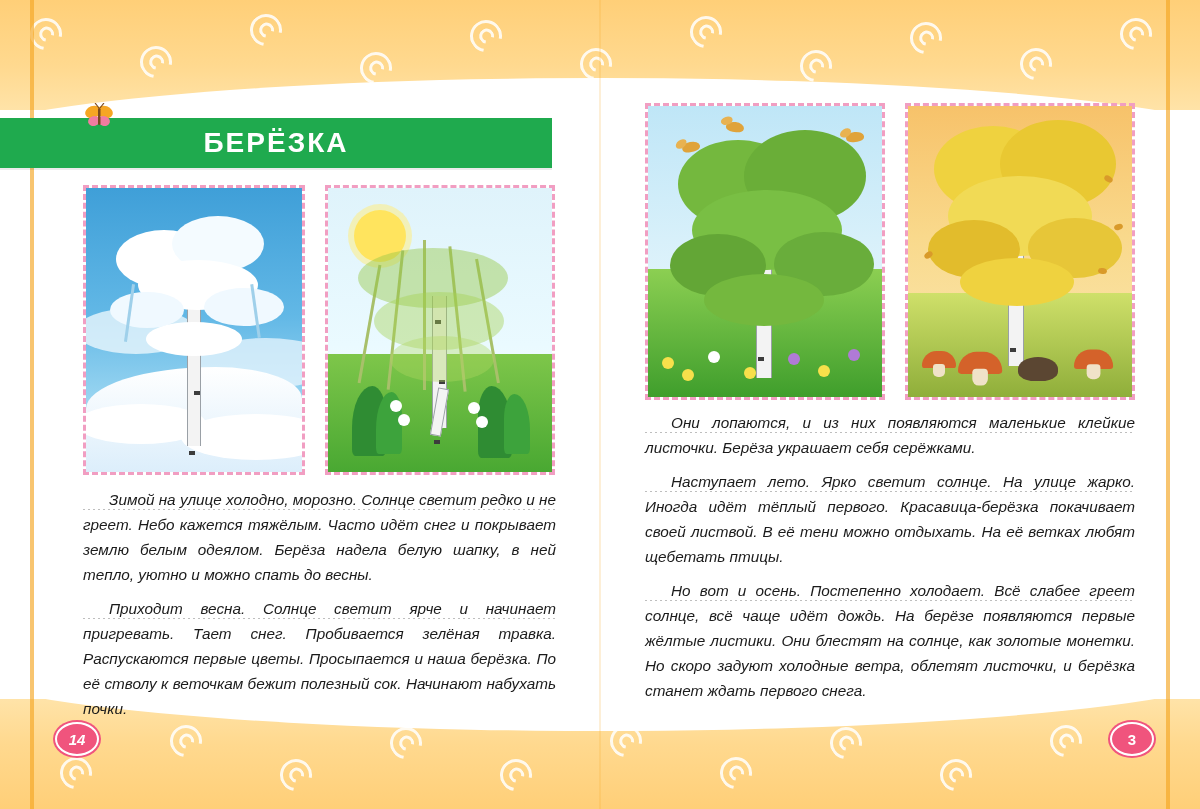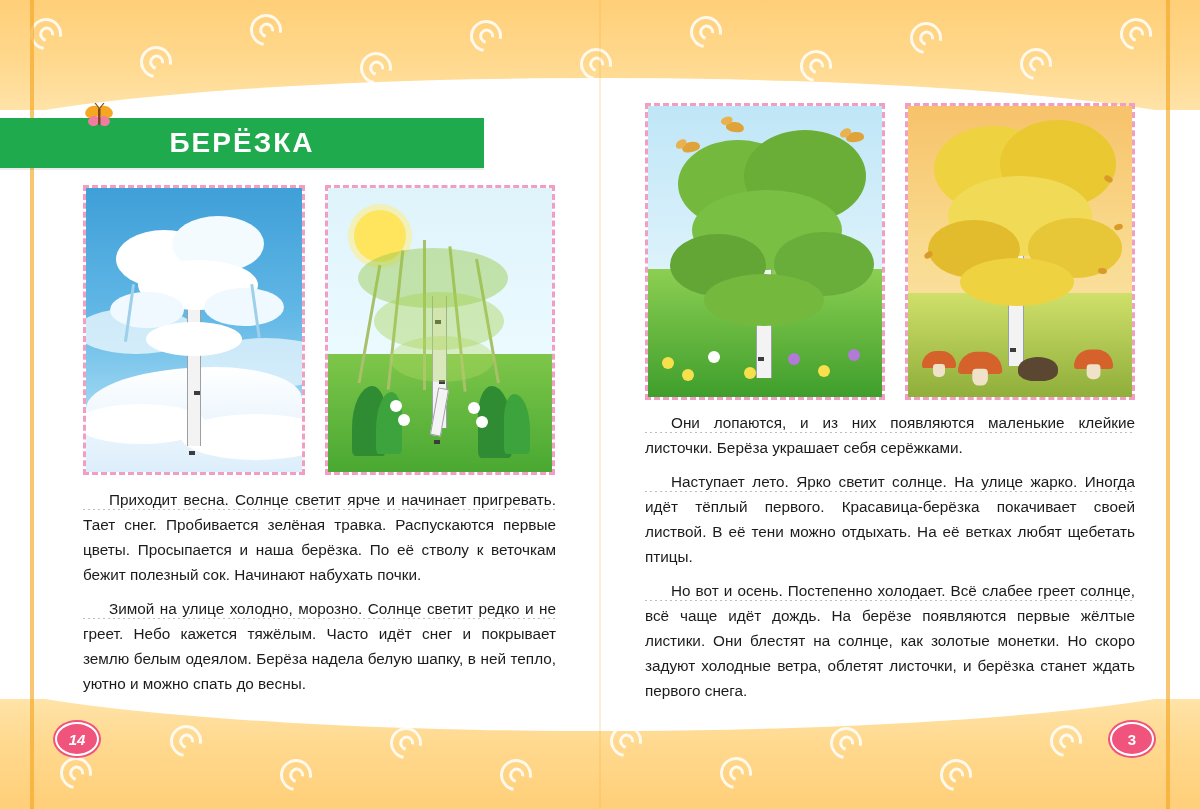--- a/index.html
+++ b/index.html
@@ -107,21 +107,21 @@
     width: 2px;
     height: 809px;
     background: rgba(245,166,35,0.18);
   }
 
   
   .title-banner {
     position: absolute;
     left: 0;
     top: 118px;
-    width: 484px;
+    width: 552px;
     height: 50px;
     background: #1faa4e;
     display: flex;
     align-items: center;
     justify-content: center;
     box-shadow: 0 2px 0 rgba(0,0,0,0.08);
   }
   .title-banner .title-text {
     color: #ffffff;
     font-size: 28px;
@@ -244,21 +244,21 @@
     position: absolute;
     font-size: 15.3px;
     line-height: 25px;
     color: #1b1b1b;
     text-align: justify;
     font-family: "Liberation Sans", sans-serif;
   }
   .text-left  { left: 83px;  top: 487px; width: 473px; }
   .text-right { left: 645px; top: 410px; width: 490px; }
 
-  .para { margin: 0 0 9px 0; text-indent: 26px; }
+  .para { margin: 0 0 9px 0; text-indent: 26px; font-style: italic; }
   .para:last-child { margin-bottom: 0; }
 
   
   .ruled {
     background-image: repeating-linear-gradient(
       to right,
       rgba(40,40,40,0.30) 0px,
       rgba(40,40,40,0.30) 2px,
       transparent 2px,
       transparent 5px
@@ -444,22 +444,22 @@
         <div class="stem"></div>
     </div>
     <div class="mushroom" style="left:166px;bottom:20px; transform:scale(1.15);transform-origin:left bottom;">
       <div class="cap"></div>
         <div class="stem"></div>
     </div>
     <div class="hedgehog" style="left:110px;bottom:16px;"></div>
   </div>
 
   <div class="text-col text-left">
+    <p class="para ruled">Зимой на улице холодно, морозно. Солнце светит редко и не греет. Небо кажется тяжёлым. Часто идёт снег и покрывает землю белым одеялом. Берёза надела белую шапку, в ней тепло, уютно и можно спать до весны.</p>
     <p class="para ruled">Приходит весна. Солнце светит ярче и начинает пригревать. Тает снег. Пробивается зелёная травка. Распускаются первые цветы. Просыпается и наша берёзка. По её стволу к веточкам бежит полезный сок. Начинают набухать почки.</p>
-    <p class="para ruled">Зимой на улице холодно, морозно. Солнце светит редко и не греет. Небо кажется тяжёлым. Часто идёт снег и покрывает землю белым одеялом. Берёза надела белую шапку, в ней тепло, уютно и можно спать до весны.</p>
   </div>
 
   <div class="text-col text-right">
     <p class="para ruled">Они лопаются, и из них появляются маленькие клейкие листочки. Берёза украшает себя серёжками.</p>
     <p class="para ruled">Наступает лето. Ярко светит солнце. На улице жарко. Иногда идёт тёплый первого. Красавица-берёзка покачивает своей листвой. В её тени можно отдыхать. На её ветках любят щебетать птицы.</p>
     <p class="para ruled">Но вот и осень. Постепенно холодает. Всё слабее греет солнце, всё чаще идёт дождь. На берёзе появляются первые жёлтые листики. Они блестят на солнце, как золотые монетки. Но скоро задуют холодные ветра, облетят листочки, и берёзка станет ждать первого снега.</p>
   </div>
 
   <div class="pagenum pagenum-left">14</div>
   <div class="pagenum pagenum-right">3</div>

